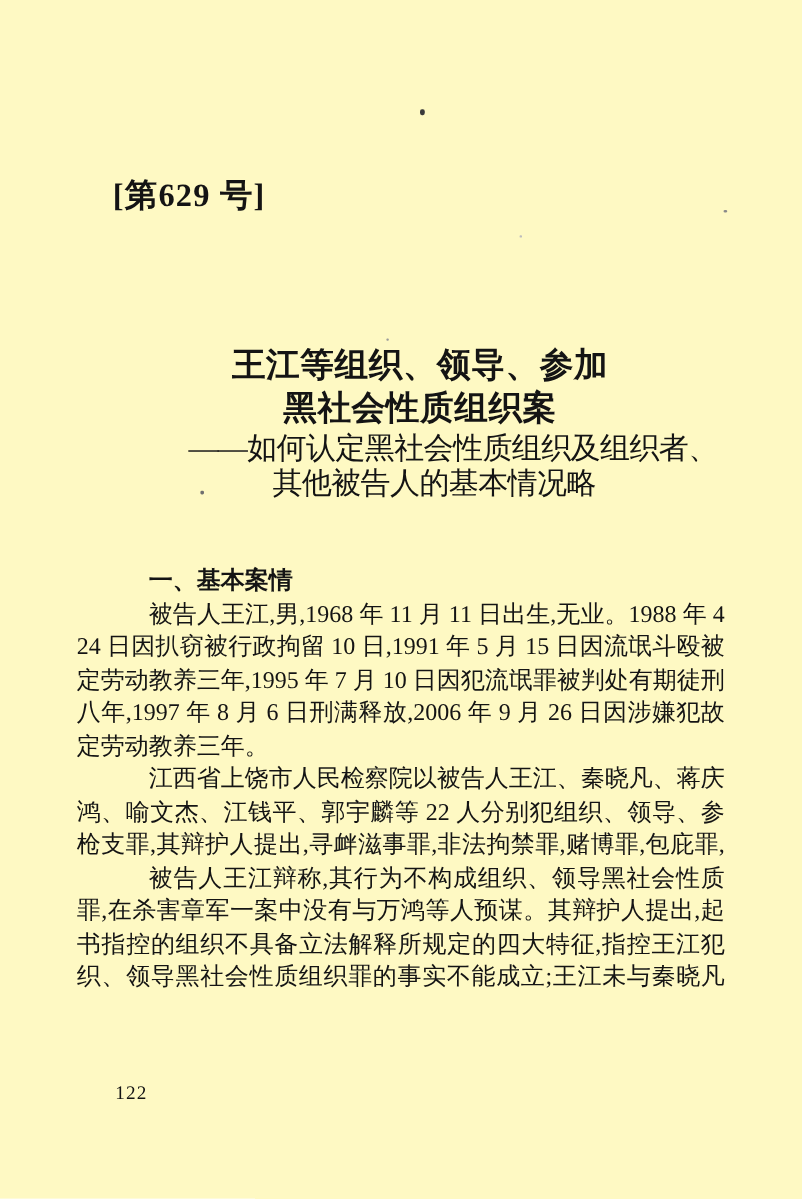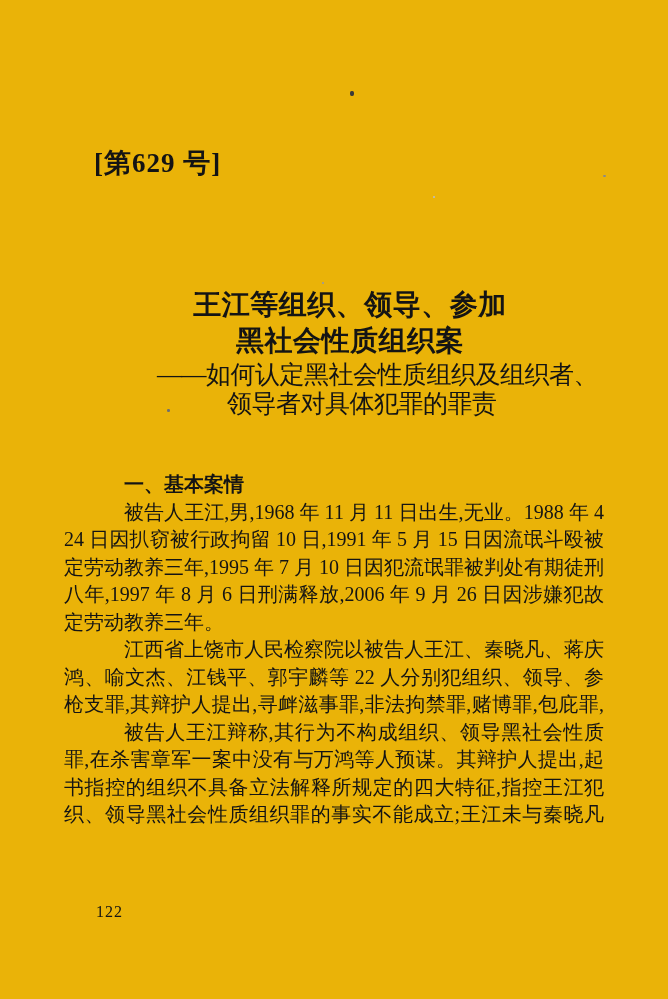--- a/index.html
+++ b/index.html
@@ -4,21 +4,21 @@
 <style>
   html, body {
     margin: 0;
     padding: 0;
     background: #ffffff;
   }
   .page {
     position: relative;
     width: 668px;
     height: 999px;
-    background: #eab308;
+    background: #fef9c3;
     overflow: hidden;
     font-family: "Liberation Serif", "DejaVu Serif", serif;
     color: #141414;
   }
   
   .speck {
     position: absolute;
     border-radius: 40%;
   }
   .s1 { left: 350px; top: 91px;  width: 4px; height: 5px; background: #3a3a3a; }
@@ -107,21 +107,21 @@
 
   <div class="case-number">[第629 号]</div>
 
   <div class="title-block">
     <div class="title-line">王江等组织、领导、参加</div>
     <div class="title-line">黑社会性质组织案</div>
   </div>
 
   <div class="subtitle-block">
     <div class="subtitle-line1">——如何认定黑社会性质组织及组织者、</div>
-    <div class="subtitle-line2">领导者对具体犯罪的罪责</div>
+    <div class="subtitle-line2">其他被告人的基本情况略</div>
   </div>
 
   <div class="body-block">
     <div class="line heading indent">一、基本案情</div>
 
     <div class="line indent">被告人王江,男,1968 年 11 月 11 日出生,无业。1988 年 4 月</div>
     <div class="line">24 日因扒窃被行政拘留 10 日,1991 年 5 月 15 日因流氓斗殴被决</div>
     <div class="line">定劳动教养三年,1995 年 7 月 10 日因犯流氓罪被判处有期徒刑</div>
     <div class="line">八年,1997 年 8 月 6 日刑满释放,2006 年 9 月 26 日因涉嫌犯故意</div>
     <div class="line endline">定劳动教养三年。</div>

